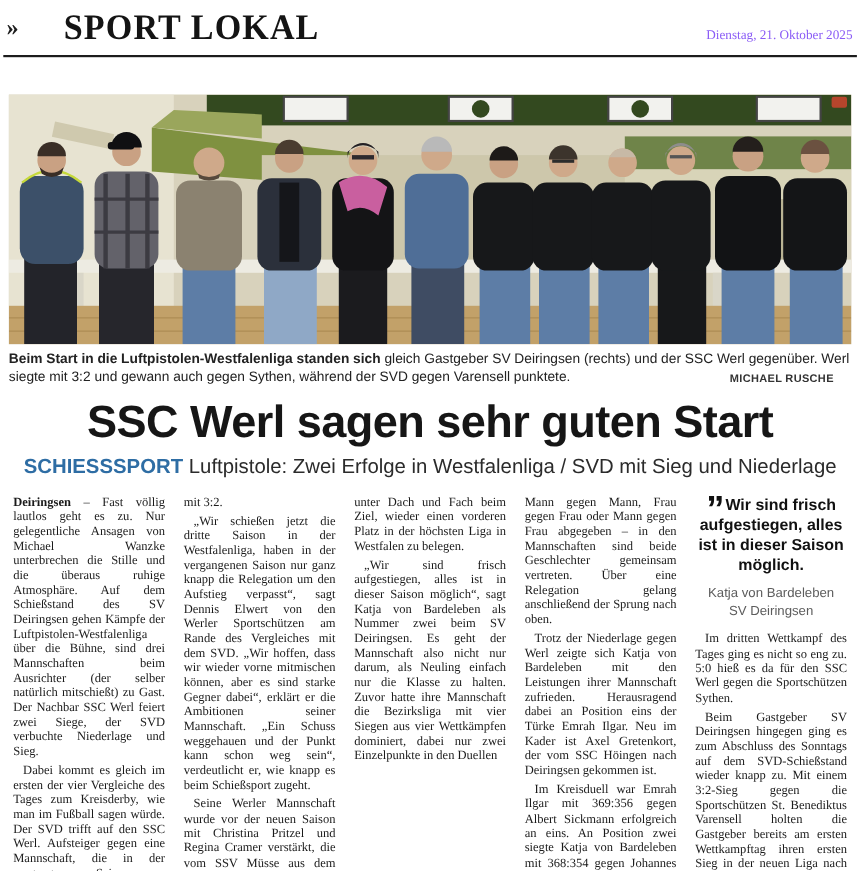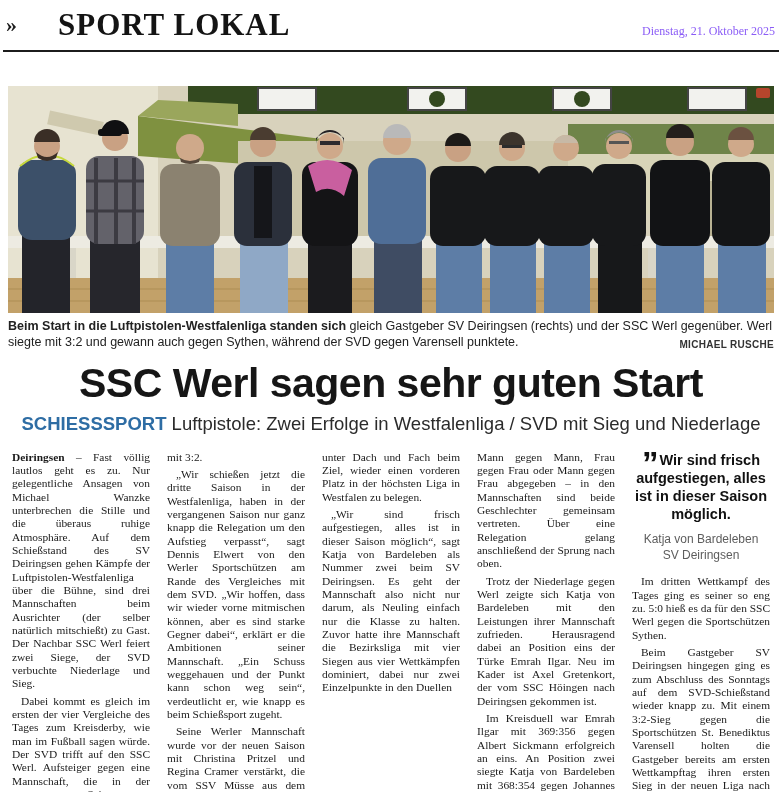--- a/index.html
+++ b/index.html
@@ -11,21 +11,21 @@
   .section-title{position:absolute;left:55px;top:6px;margin:0;font-size:31px;letter-spacing:1px;
         font-weight:bold;font-family:"Liberation Serif",serif;color:#141414;transform:scaleY(1.05);transform-origin:left top;}
   .edition-date{position:absolute;right:4px;top:24px;font-size:12px;font-family:"Liberation Serif",serif;color:#8b5cf6;}
   
   .photo-wrap{margin:34px 8px 0 8px;width:766px;height:227px;overflow:hidden;background:#d6d0ba;}
   .photo-wrap svg{display:block;}
   
   .caption{position:relative;margin:5px 8px 0 8px;font-family:"Liberation Sans",sans-serif;
         font-size:12.5px;line-height:1.3;color:#222;}
   .caption b{font-weight:bold;}
-  .credit{position:absolute;right:0;bottom:0;font-size:10px;font-weight:bold;color:#333;letter-spacing:.3px;text-align:right;}
+  .credit{position:absolute;right:16px;bottom:0;font-size:10px;font-weight:bold;color:#333;letter-spacing:.3px;text-align:right;}
   
   .headline{margin:12px 0 0 0;text-align:center;font-family:"Liberation Sans",sans-serif;
         font-weight:bold;font-size:41px;line-height:1.0;color:#161616;letter-spacing:-0.5px;}
   .subhead{margin:9px 0 0 0;text-align:center;font-family:"Liberation Sans",sans-serif;
         font-size:18.5px;color:#2b2b2b;}
   .kicker{font-weight:bold;color:#2e6da4;}
   
   .cols{display:flex;gap:9px;margin:12px 8px 0 8px;height:352px;overflow:hidden;}
   .col{flex:1 1 0;font-size:11.4px;line-height:1.17;text-align:justify;hyphens:auto;}
   .col p{margin:4px;}
@@ -211,18 +211,18 @@
     </div>
 
     <div class="col">
       <div class="pq">
         <div class="pq-text"><span class="qmark">”</span><span>Wir sind frisch aufgestiegen, alles ist in dieser Saison möglich.</span></div>
         <div class="pq-attr">
           <div>Katja von Bardeleben</div>
           <div>SV Deiringsen</div>
         </div>
       </div>
-      <p class="ind">Im dritten Wettkampf des Tages ging es seiner so eng zu. 5:0 hieß es da für den SSC Werl gegen die Sportschützen Sythen.</p>
+      <p class="ind">Im dritten Wettkampf des Tages ging es nicht so eng zu. 5:0 hieß es da für den SSC Werl gegen die Sportschützen Sythen.</p>
       <p class="ind"><span>Beim Gastgeber SV Deiringsen hingegen ging es zum Abschluss des Sonntags auf dem SVD-Schießstand wieder knapp zu. Mit einem 3:2-Sieg gegen die Sportschützen St. Benediktus Varensell holten die Gastgeber bereits am ersten Wettkampftag ihren ersten Sieg in der neuen Liga nach dem Aufstieg. </span></p>
     </div>
 
   </div>
 </div>
 
 </body></html>

